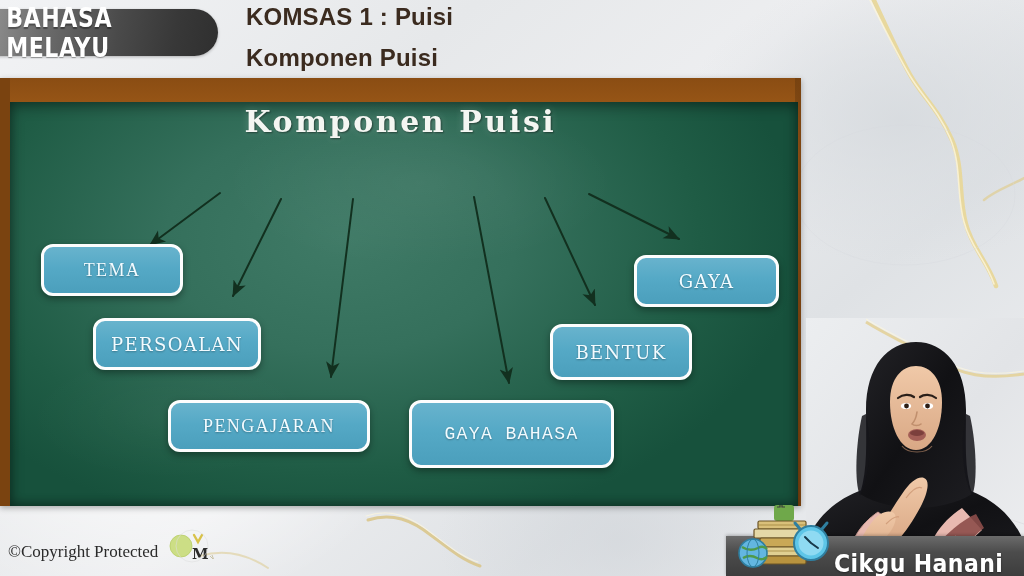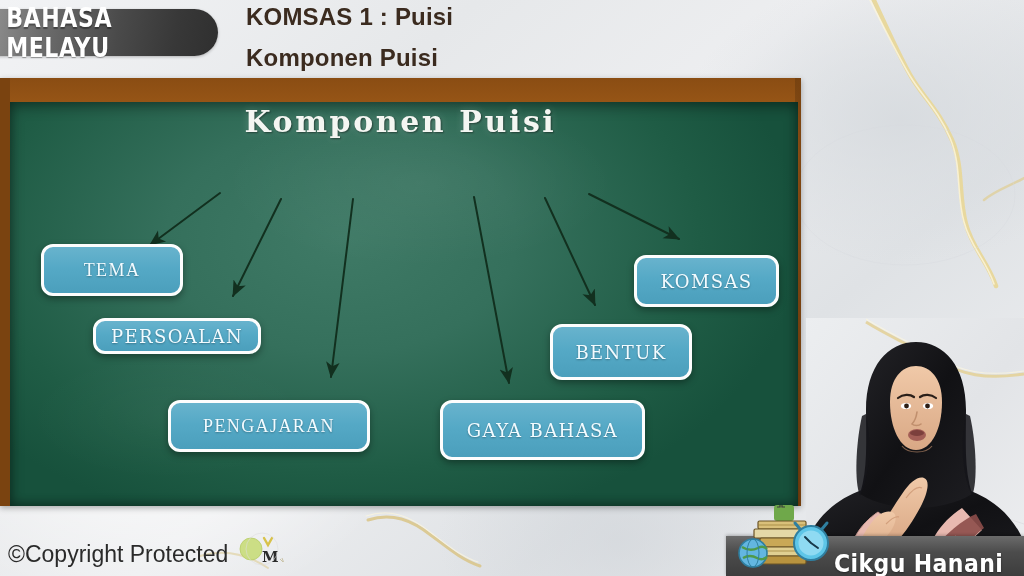--- a/index.html
+++ b/index.html
@@ -127,22 +127,22 @@
   }
 
   
   #copyright {
     position: absolute;
     left: 8px; top: 529px;
     display: flex; align-items: center; gap: 10px;
   }
   #copyright .ctxt {
     color: #2a2a2a;
-    font-size: 23px;
-    font-family: Liberation Sans, sans-serif;
+    font-size: 17px;
+    font-family: Liberation Serif, serif;
     margin-top: 12px;
   }
   #cc-logo { position: relative; width: 48px; height: 34px; }
 
   
   #presenter {
     position: absolute;
     left: 806px; top: 318px;
     width: 218px; height: 258px;
     overflow: hidden;
@@ -217,25 +217,25 @@
           <line x1="281" y1="121" x2="233" y2="218" marker-end="url(#ah)"></line>
           <line x1="353" y1="121" x2="331" y2="299" marker-end="url(#ah)"></line>
           <line x1="474" y1="119" x2="509" y2="305" marker-end="url(#ah)"></line>
           <line x1="545" y1="120" x2="595" y2="227" marker-end="url(#ah)"></line>
           <line x1="589" y1="116" x2="679" y2="161" marker-end="url(#ah)"></line>
         </g>
     </svg>
 
     <div id="node-layer">
         <div class="node" style="left: 41px; top: 166px; width: 142px; height: 52px; font-family: Liberation Serif, serif;">TEMA</div>
-        <div class="node" style="left: 93px; top: 240px; width: 168px; height: 36px;">PERSOALAN</div>
+        <div class="node" style="left: 93px; top: 240px; width: 168px; height: 52px;">PERSOALAN</div>
         <div class="node" style="left: 168px; top: 322px; width: 202px; height: 52px; font-family: Liberation Serif, serif;">PENGAJARAN</div>
-        <div class="node" style="left: 440px; top: 322px; width: 205px; height: 60px;">GAYA BAHASA</div>
+        <div class="node" style="left: 409px; top: 322px; width: 205px; height: 68px; font-family: Liberation Mono, monospace;">GAYA BAHASA</div>
         <div class="node" style="left: 550px; top: 246px; width: 142px; height: 56px;">BENTUK</div>
-        <div class="node" style="left: 634px; top: 177px; width: 145px; height: 52px;">KOMSAS</div>
+        <div class="node" style="left: 634px; top: 177px; width: 145px; height: 52px;">GAYA</div>
       </div>
   </div>
 
   <div id="copyright">
     <span class="ctxt">©Copyright Protected</span>
     <svg id="cc-logo" viewBox="0 0 48 34">
       <circle cx="13" cy="17" r="11" fill="#c9dc7e" opacity="0.95"></circle>
       <circle cx="13" cy="17" r="11" fill="none" stroke="#b7cd66" stroke-width="0.8"></circle>
       <path d="M26,6 L30,13 L34,6" stroke="#d8c24a" stroke-width="2.4" fill="none" stroke-linecap="round"></path>
       <text x="24" y="30" font-family="DejaVu Serif, serif" font-size="15" font-weight="700" fill="#2b2b2b">M</text>

